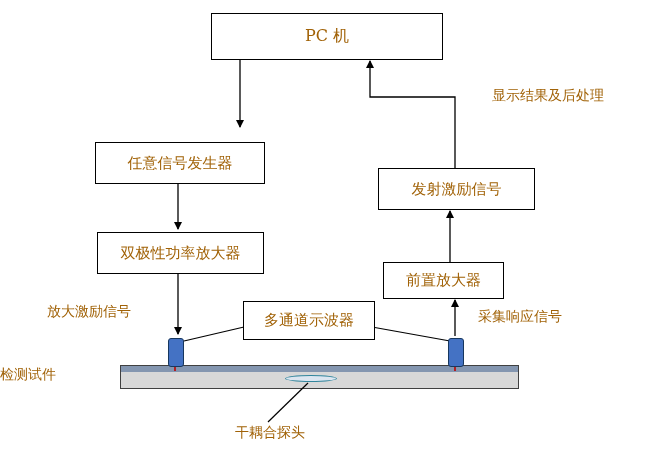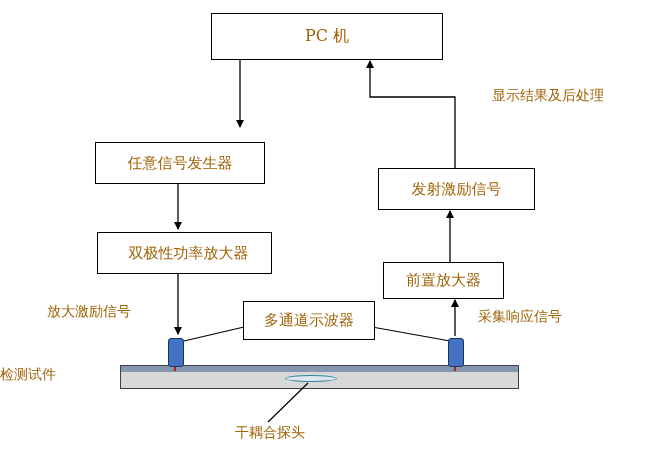--- a/index.html
+++ b/index.html
@@ -21,21 +21,21 @@
     z-index:3;
   }
   .lbl{
     position:absolute;
     font-size:14px;
     white-space:nowrap;
     z-index:3;
   }
   #pc-box{left:211px;top:13px;width:230px;height:45px;font-size:16px;}
   #gen-box{left:95px;top:142px;width:168px;height:40px;}
-  #amp-box{left:97px;top:232px;width:165px;height:40px;padding-left:8px;}
+  #amp-box{left:97px;top:232px;width:165px;height:40px;}
   #osc-box{left:378px;top:168px;width:155px;height:40px;}
   #pre-box{left:383px;top:262px;width:119px;height:35px;text-align:center;}
   #probe-box{left:243px;top:301px;width:130px;height:37px;}
 
   #lbl-compile{left:48px;top:62px;}
   #lbl-display{left:492px;top:76px;margin-top:11px;}
   #lbl-transmit{left:45px;top:191px;}
   #lbl-amplified{left:47px;top:303px;}
   #lbl-acquire{left:478px;top:308px;}
   #lbl-specimen{left:0;top:366px;}

